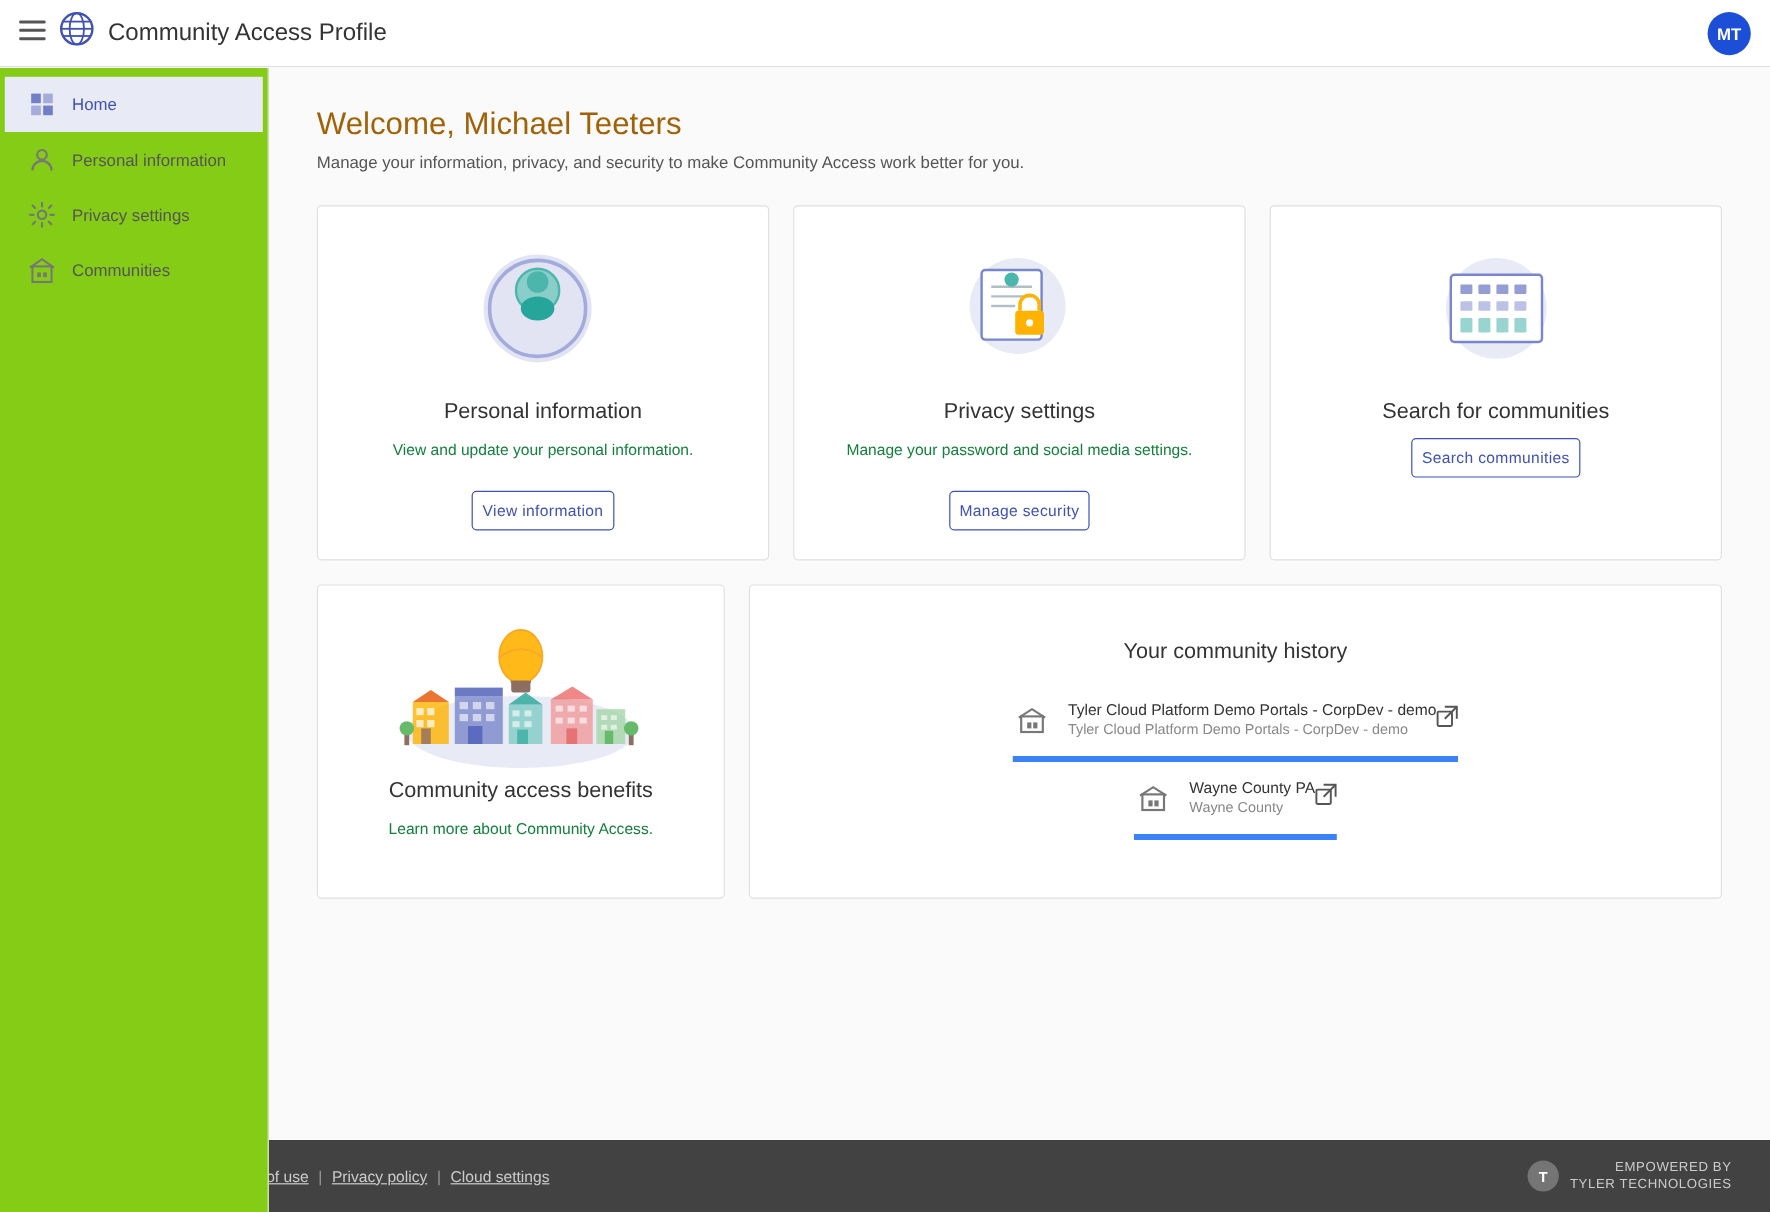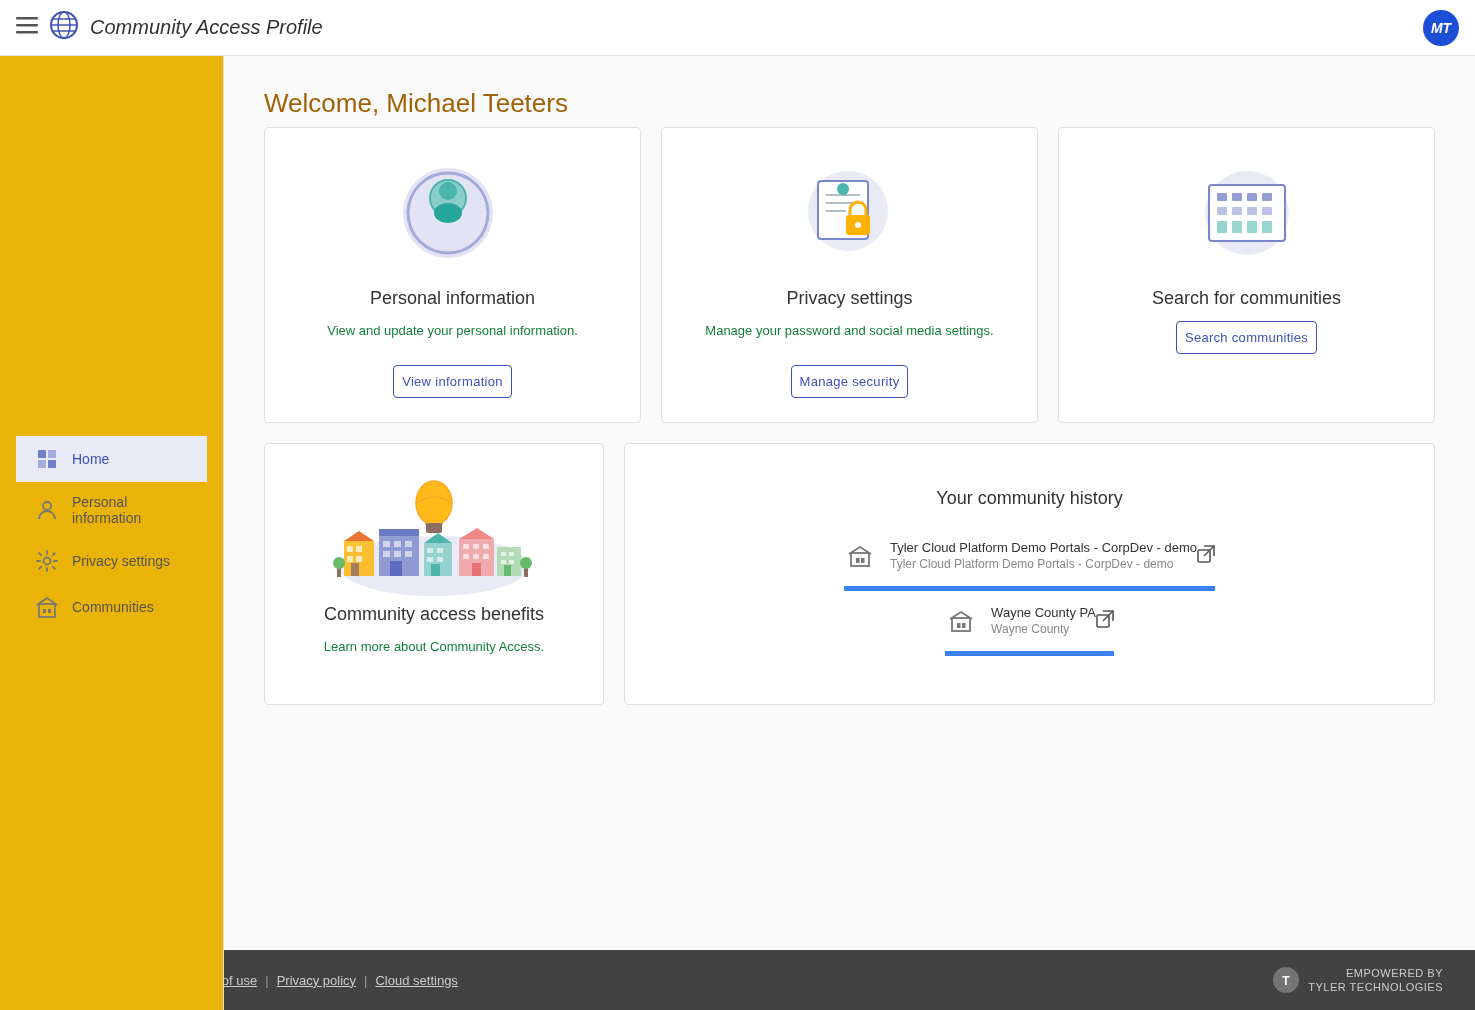--- a/index.html
+++ b/index.html
@@ -2,40 +2,40 @@
 <html><head>
   <meta charset="utf-8">
   <style>
     * { box-sizing: border-box; margin: 0; padding: 0; }
     body { font-family: 'Segoe UI', Arial, sans-serif; background: #f5f5f5; color: #333; display: flex; flex-direction: column; min-height: 100vh; }
 
     
     .header {
       display: flex; align-items: center; justify-content: space-between;
       background: #fff; padding: 0 16px; height: 56px;
-      border-bottom: 1px solid #e0e0e0; position: fixed; top: 0; left: 0; right: 0; z-index: 100; font-style: italic;
+      border-bottom: 1px solid #e0e0e0; position: fixed; top: 0; left: 0; right: 0; z-index: 100;
     }
     .header-left { display: flex; align-items: center; gap: 12px; }
     .hamburger-icon { cursor: pointer; color: #555; font-size: 20px; }
     .globe-icon { color: #3f51b5; font-size: 24px; }
     .app-title { font-size: 20px; color: #333; font-weight: 400; }
     .avatar-circle {
       width: 36px; height: 36px; border-radius: 50%;
       background: #1d4ed8; color: #fff; display: flex; align-items: center;
       justify-content: center; font-size: 14px; font-weight: 600; cursor: pointer;
     }
 
     
     .layout { display: flex; margin-top: 56px; flex: 1; }
 
     
     .sidebar {
-      width: 224px; background: #eab308; border-right: 1px solid #e0e0e0;
-      padding: 8px 16px; position: fixed; top: 56px; bottom: 0; left: 0;
-      display: flex; flex-direction: column; justify-content: center;
+      width: 224px; background: #84cc16; border-right: 1px solid #e0e0e0;
+      padding: 8px 4px; position: fixed; top: 56px; bottom: 0; left: 0;
+      display: flex; flex-direction: column;
     }
     .sidebar-item {
       display: flex; align-items: center; gap: 14px;
       padding: 12px 20px; cursor: pointer; color: #555; font-size: 14px;
       text-decoration: none;
     }
     .sidebar-item.active { background: #e8eaf6; color: #3f51b5; }
     .sidebar-item.active .sidebar-item-label { color: #3f51b5; font-weight: 500; }
     .sidebar-icon { width: 22px; display: flex; align-items: center; justify-content: center; font-size: 18px; }
 
@@ -161,20 +161,21 @@
           <rect x="12" y="13" width="3" height="4" fill="#777"></rect>
           <path d="M1 9L11 2l10 7" fill="none" stroke="#777" stroke-width="1.7"></path>
         </svg>
       </span>
       <span class="sidebar-item-label">Communities</span>
     </div>
   </nav>
 
   <main class="main">
     <h1 class="welcome-title">Welcome, Michael Teeters</h1>
+    <p class="welcome-sub">Manage your information, privacy, and security to make Community Access work better for you.</p>
 
     <div class="cards-row">
 
       <div class="card">
         <div class="card-img">
           <svg width="120" height="105" viewBox="0 0 120 105">
 
             <circle cx="55" cy="50" r="45" fill="#c5cae9" opacity="0.5"></circle>
 
             <circle cx="55" cy="35" r="18" fill="#80cbc4" opacity="0.9"></circle>

